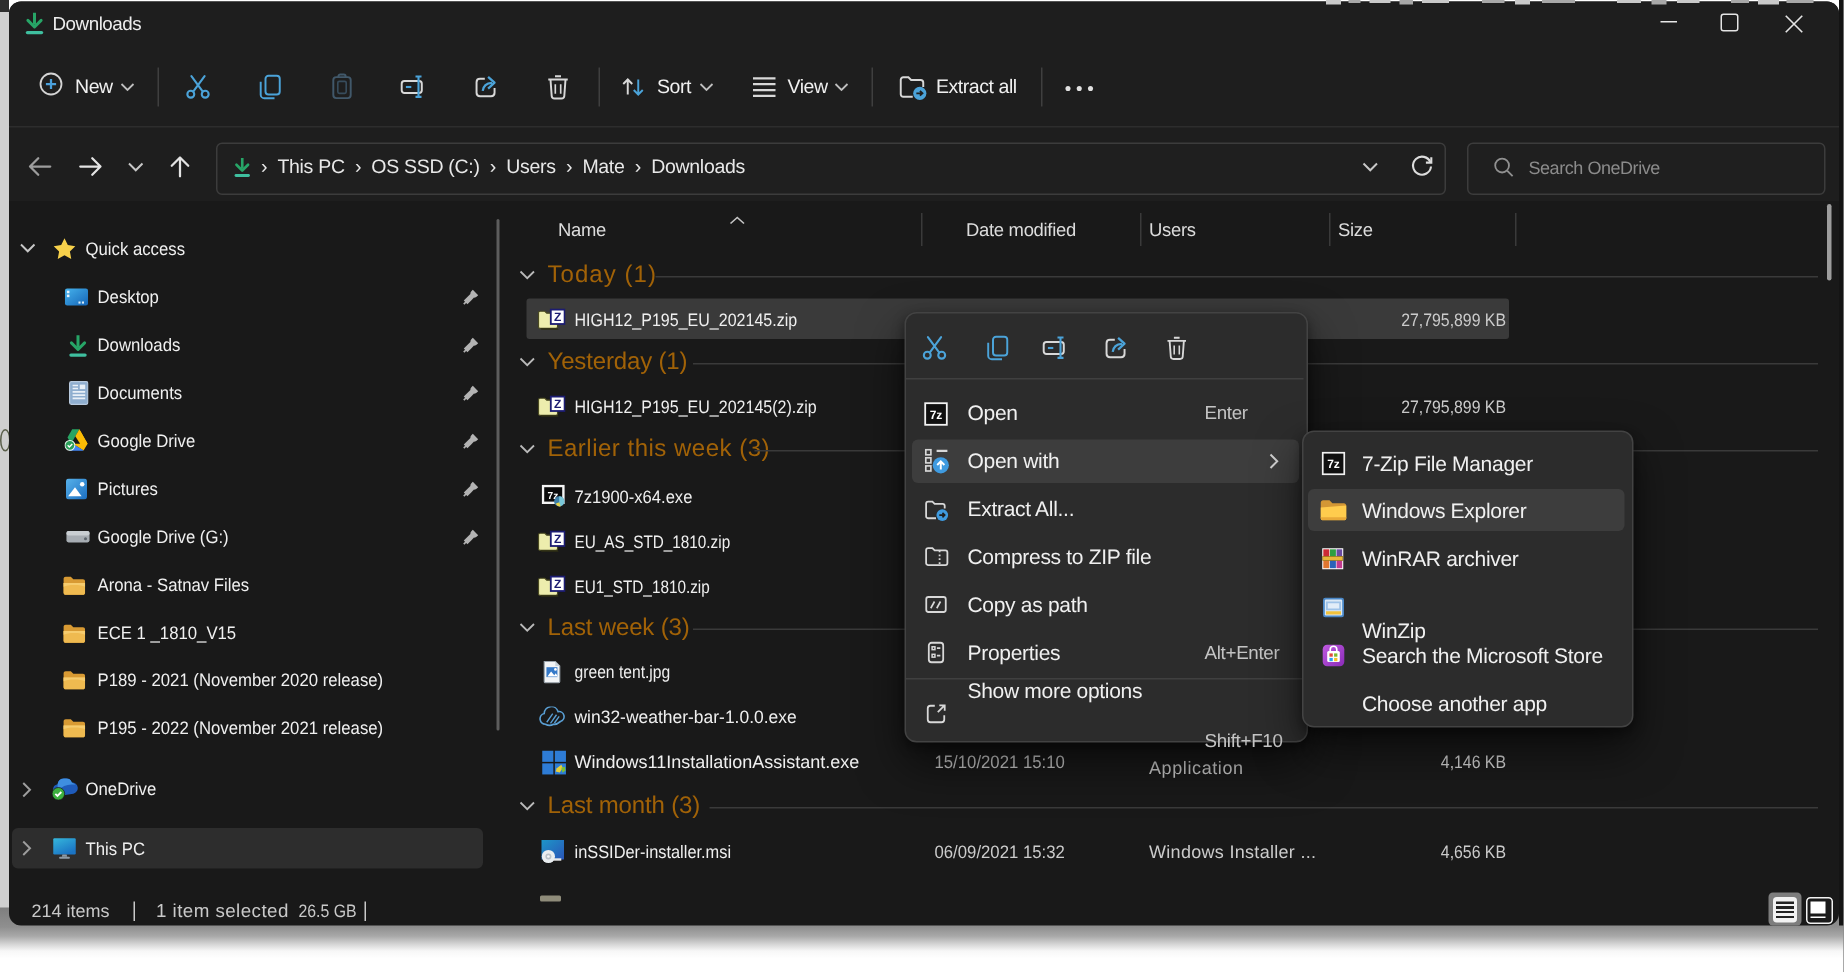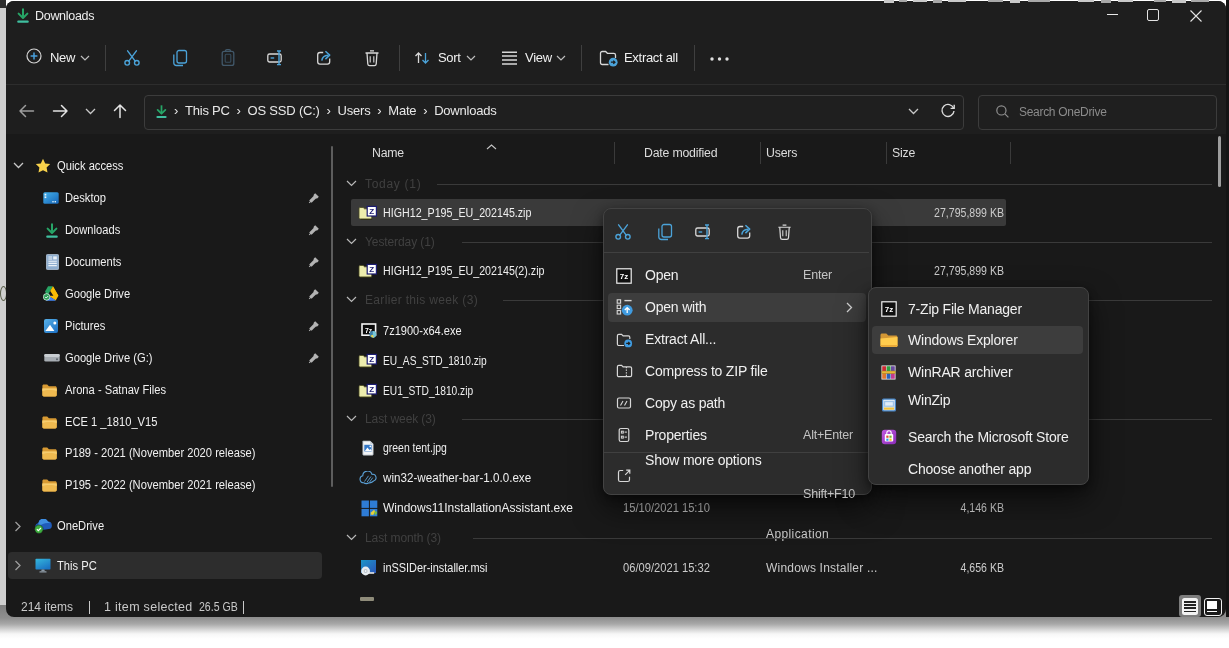--- a/index.html
+++ b/index.html
@@ -382,21 +382,21 @@
       <path d="M7.2 1.2l3.6 3.6-1.1 1.1a1.9 1.9 0 0 1-1.7.5l-1.7 1.7L3.6 10.8 1.2 8.4 3.9 5.7 5.6 4a1.9 1.9 0 0 1 .5-1.7z" fill="#b3b3b3"></path>
       <path d="M3.4 8.6 1.2 10.8" stroke="#b3b3b3" stroke-width="1.1"></path>
     </svg>
   </div>
 
 <div class="a" style="left:331px;top:146px;width:2px;height:341px;background:#5d5d5d;border-radius:1px"></div>
 
 <style>
 .hd{position:absolute;white-space:nowrap;color:#dcdcdc;font-size:12.3px;letter-spacing:-0.2px;height:15px;line-height:15px;top:146px}
 .vs{position:absolute;width:1px;height:22px;top:142px;background:#3a3a3a}
-.grp{position:absolute;white-space:nowrap;color:#404040;font-size:12px;letter-spacing:-0.1px;height:18px;line-height:18px;left:365px}
+.grp{position:absolute;white-space:nowrap;color:#a16207;font-size:16px;letter-spacing:-0.1px;height:18px;line-height:18px;left:365px}
 .gl{position:absolute;height:1px;background:#3a3a3a}
 .gc{position:absolute;left:346px}
 .fn{position:absolute;white-space:nowrap;color:#efefef;font-size:12px;height:15px;line-height:15px;left:383px;transform-origin:0 50%}
 .mt{position:absolute;white-space:nowrap;color:#cbcbcb;font-size:12px;height:15px;line-height:15px;transform-origin:0 50%}
 .sz{position:absolute;white-space:nowrap;color:#cbcbcb;font-size:12px;height:15px;line-height:15px;left:851px;width:153px;text-align:right;transform:scaleX(.88);transform-origin:100% 50%}
 .ic{position:absolute;left:361px}
 </style>
 <div class="hd" style="left:372px">Name</div>
 <div class="a" style="left:486px;top:144px">
     <svg width="11" height="6" viewBox="0 0 11 6">
@@ -514,21 +514,21 @@
       <rect x="0.5" y="0.5" width="7.4" height="7.4" fill="#2e7cd6"></rect>
       <rect x="8.9" y="0.5" width="7.4" height="7.4" fill="#2e7cd6"></rect>
       <rect x="0.5" y="8.9" width="7.4" height="7.4" fill="#2e7cd6"></rect>
       <rect x="8.9" y="8.9" width="7.4" height="7.4" fill="#2e7cd6"></rect>
       <path d="M10.2 12.2l3-2.4 1 2-2 3.2-2.8-.6z" fill="#e8cf3c"></path>
       <path d="M13.2 11.8l2.4-.6.4 2.4-2 1.6z" fill="#7cc133"></path>
     </svg>
   </div>
 <div class="fn" style="top:501px">Windows11InstallationAssistant.exe</div>
 <div class="mt" style="left:623px;top:501px;transform:scaleX(.93)">15/10/2021 15:10</div>
-<div class="mt" style="left:766px;top:527px;letter-spacing:0.4px">Application</div>
+<div class="mt" style="left:766px;top:505px;letter-spacing:0.4px">Application</div>
 <div class="sz" style="top:501px">4,146 KB</div>
 
 <div class="gc" style="top:534px">
     <svg width="11" height="7" viewBox="0 0 11 7">
       <path d="M1 1l4.5 4.5L10 1" stroke="#b9b9b9" stroke-width="1.2" fill="none"></path>
     </svg>
   </div>
 <div class="grp" style="top:529px">Last month (3)</div>
 <div class="gl" style="left:473px;top:538px;width:739px"></div>
 <div class="ic" style="left:360px;top:559px">
@@ -719,21 +719,21 @@
 <div class="smi" style="top:364px">WinRAR archiver</div>
 <div class="a" style="left:881px;top:397px">
     <svg width="16" height="16" viewBox="0 0 16 16">
       <rect x="1" y="1.5" width="14" height="13" rx="1.5" fill="#4a87c7"></rect>
       <rect x="2.2" y="2.7" width="11.6" height="10.6" rx="0.8" fill="#dce9f5"></rect>
       <path d="M3 10.5h10v2.2H3z" fill="#f2c23c"></path>
       <path d="M3 4h10v5.8H3z" fill="#9fc3e8"></path>
       <path d="M4.2 5.2h7.6v3.4H4.2z" fill="#fff" opacity="0.7"></path>
     </svg>
   </div>
-<div class="smi" style="top:392px">WinZip</div>
+<div class="smi" style="top:412px">WinZip</div>
 <div class="a" style="left:881px;top:429px">
     <svg width="16" height="16" viewBox="0 0 16 16">
       <defs>
         <linearGradient id="msg" x1="0" y1="0" x2="1" y2="1">
           <stop offset="0" stop-color="#c05ae0"></stop>
           <stop offset="1" stop-color="#8a2bb8"></stop>
         </linearGradient>
       </defs>
       <rect x="0.8" y="0.8" width="14.4" height="14.4" rx="3" fill="url(#msg)"></rect>
       <path d="M5.8 5V4a2.2 2.2 0 0 1 4.4 0v1" stroke="#fff" stroke-width="1.1" fill="none"></path>

